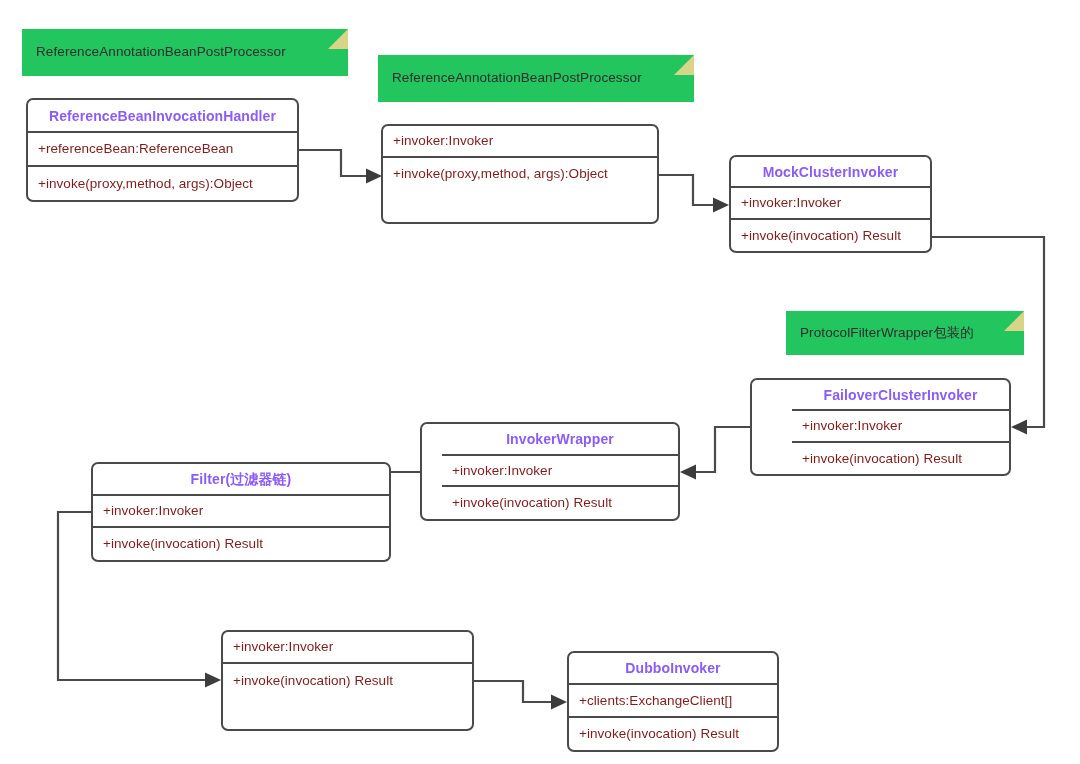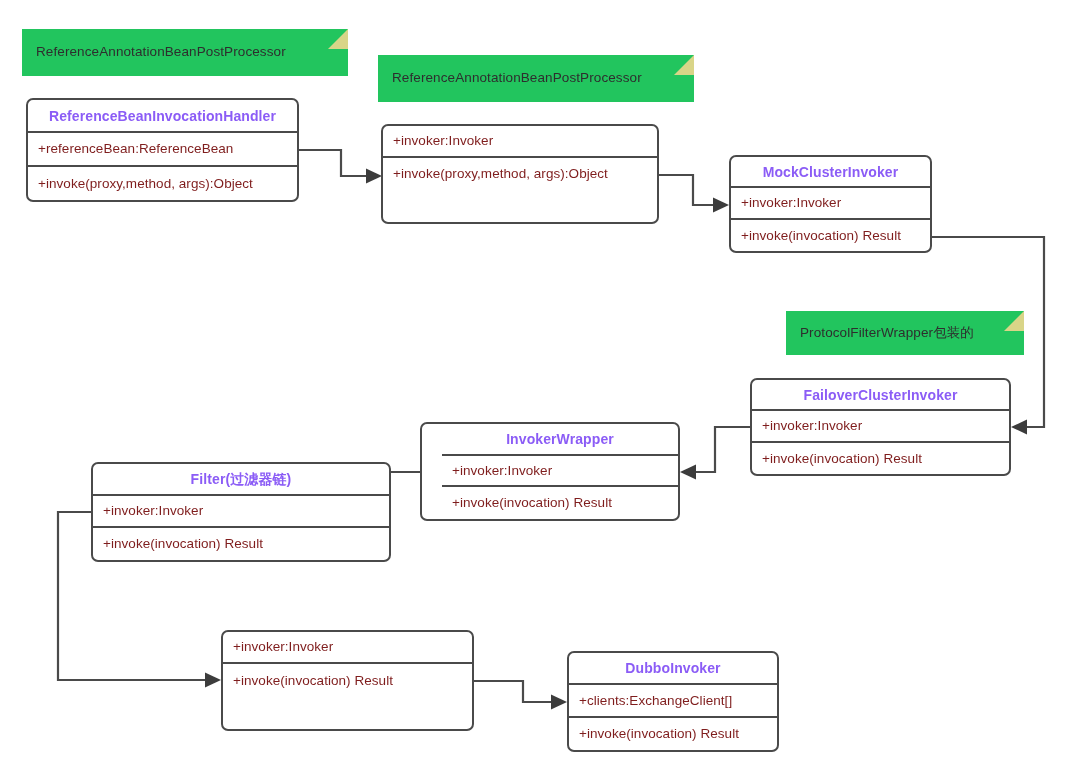--- a/index.html
+++ b/index.html
@@ -169,21 +169,21 @@
     <div class="row member divided">+invoker:Invoker</div>
     <div class="row member">+invoke(proxy,method, args):Object</div>
   </div>
 
   <div class="uml" style="left:729px; top:155px; width:203px; height:98px;">
     <div class="row title">MockClusterInvoker</div>
     <div class="row member divided">+invoker:Invoker</div>
     <div class="row member">+invoke(invocation) Result</div>
   </div>
 
-  <div class="uml" style="left:750px; top:378px; width:261px; height:98px;">
+  <div class="uml" style="left:750px; top:378px; width:261px; height:98px;padding-left:40px;">
     <div class="row title">FailoverClusterInvoker</div>
     <div class="row member divided">+invoker:Invoker</div>
     <div class="row member">+invoke(invocation) Result</div>
   </div>
 
   <div class="uml" style="left:420px; top:422px; width:260px; height:99px;padding-left:20px;">
     <div class="row title">InvokerWrapper</div>
     <div class="row member divided">+invoker:Invoker</div>
     <div class="row member">+invoke(invocation) Result</div>
   </div>

